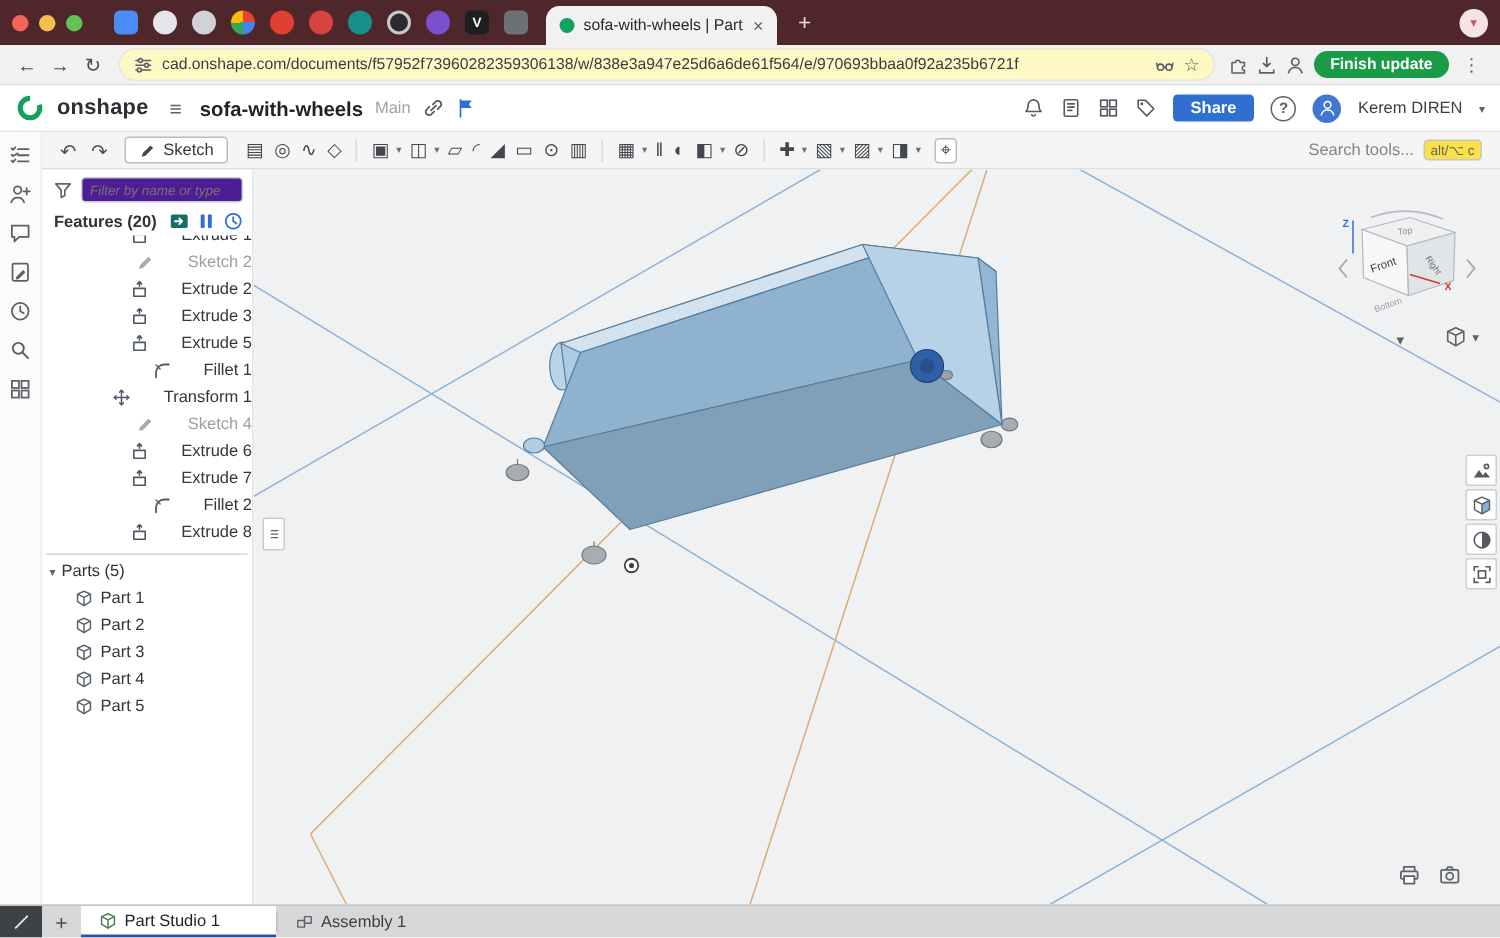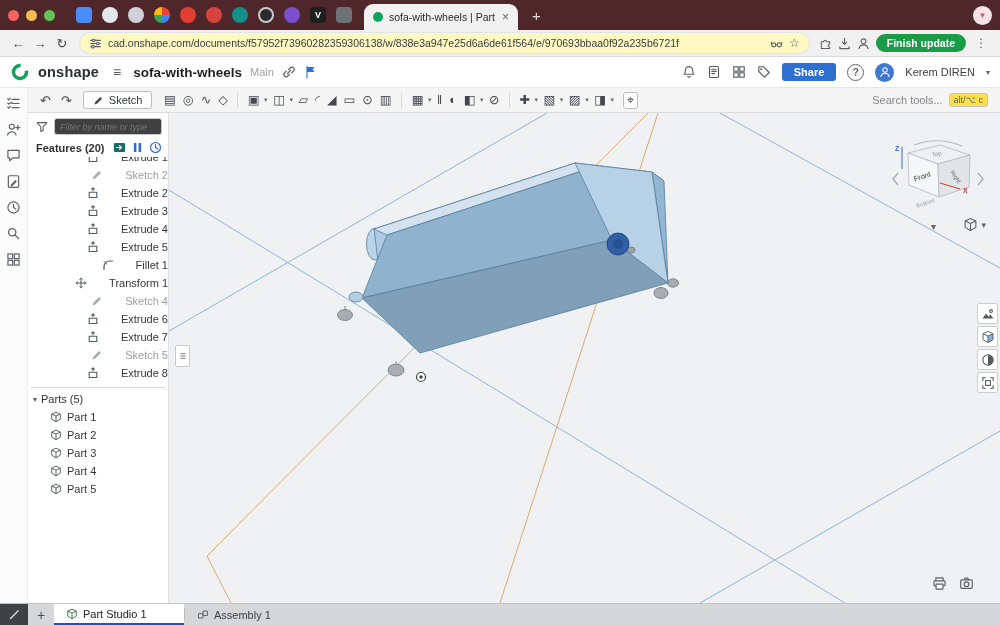--- a/index.html
+++ b/index.html
@@ -70,21 +70,21 @@
   .kbd{font-size:9px;color:#5f6368;border:1px solid #c3c6ca;border-radius:3px;padding:1px 4px;background:#fde047;white-space:nowrap;}
   
   .lstrip{position:absolute;left:0;top:88px;width:28px;bottom:22px;background:#fbfbfc;display:flex;flex-direction:column;align-items:center;padding-top:8px;gap:11px;border-right:1px solid #ededee;}
   .lstrip .si{color:#5c6166;}
   .lstrip .si svg{width:15px;height:15px;}
   
   .fpanel{position:absolute;left:28px;top:113px;width:141px;bottom:22px;background:#fff;border-right:1px solid #e2e3e5;}
   .filtrow{display:flex;align-items:center;padding:5px 6px 4px 8px;gap:6px;}
   .filtrow .fi{color:#5f6368;flex:none;}
   .filtrow svg{width:12px;height:12px;}
-  .filtin{flex:1;min-width:0;height:17px;border:1px solid #c6c9cd;border-radius:3px;font-size:9px;font-style:italic;color:#9aa0a6;padding:0 5px;outline:none;background:#404040;font-family:"Liberation Sans",sans-serif;}
+  .filtin{flex:1;min-width:0;height:17px;border:1px solid #c6c9cd;border-radius:3px;font-size:9px;font-style:italic;color:#9aa0a6;padding:0 5px;outline:none;background:#4c1d95;font-family:"Liberation Sans",sans-serif;}
   .fhead{display:flex;align-items:center;padding:2px 6px 3px 8px;gap:5px;}
   .fhead .t{font-size:11px;font-weight:bold;color:#2f3237;flex:1;}
   .fhead svg{width:13px;height:13px;}
   .ic-insert{color:#176e66}.ic-pause{color:#2f6bd8}.ic-hist{color:#2f6bd8}
   .flist{overflow:hidden;}
   .frow{height:18px;display:flex;align-items:center;gap:22px;padding-left:14px;font-size:11px;color:#33363b;justify-content:flex-end;}
   .frow svg{width:12px;height:12px;color:#4f5a66;flex:none;}
   .frow.muted{color:#9aa0a6}.frow.muted svg{color:#a5abb2}
   .frow.first{margin-top:-9px;}
   .fsep{border-top:1px solid #d7d8da;margin:5px 3px 0 3px;}
@@ -519,63 +519,57 @@
     <div class="frow">
         <svg class="u">
           <use href="#s-extrude"></use>
         </svg>
         <span>Extrude 3</span>
       </div>
     <div class="frow">
         <svg class="u">
           <use href="#s-extrude"></use>
         </svg>
-        <span>Extrude 4</span>
+        <span>Extrude 5</span>
+      </div>
+    <div class="frow">
+        <svg class="u">
+          <use href="#s-fillet"></use>
+        </svg>
+        <span>Fillet 1</span>
+      </div>
+    <div class="frow">
+        <svg class="u">
+          <use href="#s-transform"></use>
+        </svg>
+        <span>Transform 1</span>
+      </div>
+    <div class="frow muted">
+        <svg class="u">
+          <use href="#s-sketch"></use>
+        </svg>
+        <span>Sketch 4</span>
       </div>
     <div class="frow">
         <svg class="u">
           <use href="#s-extrude"></use>
         </svg>
-        <span>Extrude 5</span>
+        <span>Extrude 6</span>
+      </div>
+    <div class="frow">
+        <svg class="u">
+          <use href="#s-extrude"></use>
+        </svg>
+        <span>Extrude 7</span>
       </div>
     <div class="frow">
         <svg class="u">
           <use href="#s-fillet"></use>
         </svg>
-        <span>Fillet 1</span>
-      </div>
-    <div class="frow">
-        <svg class="u">
-          <use href="#s-transform"></use>
-        </svg>
-        <span>Transform 1</span>
-      </div>
-    <div class="frow muted">
-        <svg class="u">
-          <use href="#s-sketch"></use>
-        </svg>
-        <span>Sketch 4</span>
-      </div>
-    <div class="frow">
-        <svg class="u">
-          <use href="#s-extrude"></use>
-        </svg>
-        <span>Extrude 6</span>
-      </div>
-    <div class="frow">
-        <svg class="u">
-          <use href="#s-extrude"></use>
-        </svg>
-        <span>Extrude 7</span>
-      </div>
-    <div class="frow muted">
-        <svg class="u">
-          <use href="#s-sketch"></use>
-        </svg>
-        <span>Sketch 5</span>
+        <span>Fillet 2</span>
       </div>
     <div class="frow">
         <svg class="u">
           <use href="#s-extrude"></use>
         </svg>
         <span>Extrude 8</span>
       </div>
   </div>
   <div class="fsep"></div>
   <div class="phead">

